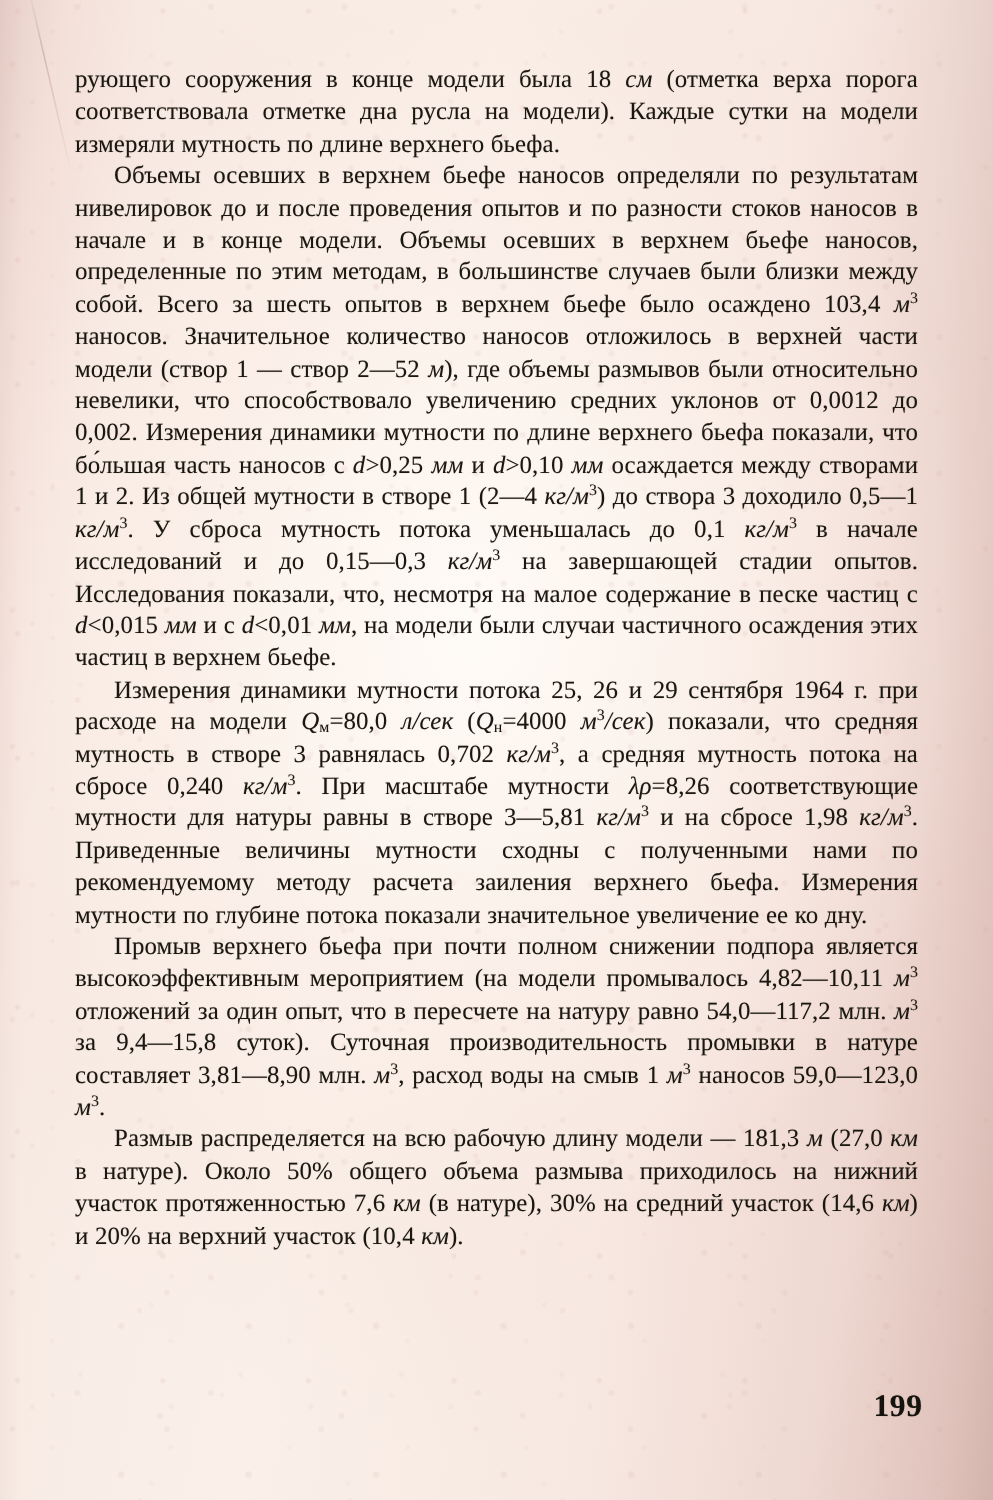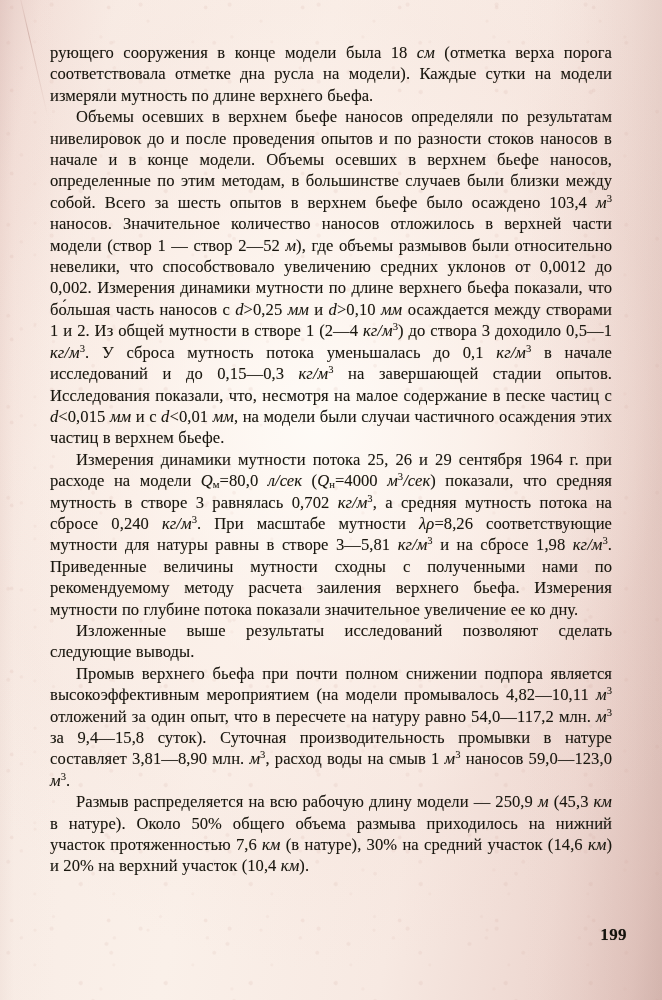--- a/index.html
+++ b/index.html
@@ -121,42 +121,41 @@
   sub {
     font-size: 0.64em;
     line-height: 0;
     vertical-align: -0.22em;
     font-style: normal;
   }
 
   
   #folio {
     position: absolute;
-    right: 35px;
+    right: 47px;
     top: 925px;
-    font-size: 17px;
+    font-size: 21px;
     font-weight: bold;
     color: #14130d;
     letter-spacing: 0.4px;
     text-shadow: 0 0 0.7px rgba(35,28,20,0.40);
   }
 </style>
 </head>
 <body>
 
 <div id="page">
 
   <div id="grain"></div>
   <div id="banding"></div>
   <div id="scratch"></div>
 
   <div id="textblock">
     <p class="para noindent"><span>рующего сооружения в конце модели была 18 </span><i>см</i><span> (отметка верха порога соответствовала отметке дна русла на модели). Каждые сутки на модели измеряли мутность по длине верхнего бьефа.</span></p>
     <p class="para"><span>Объемы осевших в верхнем бьефе наносов определяли по результатам нивелировок до и после проведения опытов и по разности стоков наносов в начале и в конце модели. Объемы осевших в верхнем бьефе наносов, определенные по этим методам, в большинстве случаев были близки между собой. Всего за шесть опытов в верхнем бьефе было осаждено 103,4 </span><i>м</i><sup>3</sup><span> наносов. Значительное количество наносов отложилось в верхней части модели (створ 1 — створ 2—52 </span><i>м</i><span>), где объемы размывов были относительно невелики, что способствовало увеличению средних уклонов от 0,0012 до 0,002. Измерения динамики мутности по длине верхнего бьефа показали, что бо́льшая часть наносов с </span><i>d</i><span>&gt;0,25 </span><i>мм</i><span> и </span><i>d</i><span>&gt;0,10 </span><i>мм</i><span> осаждается между створами 1 и 2. Из общей мутности в створе 1 (2—4 </span><i>кг/м</i><sup>3</sup><span>) до створа 3 доходило 0,5—1 </span><i>кг/м</i><sup>3</sup><span>. У сброса мутность потока уменьшалась до 0,1 </span><i>кг/м</i><sup>3</sup><span> в начале исследований и до 0,15—0,3 </span><i>кг/м</i><sup>3</sup><span> на завершающей стадии опытов. Исследования показали, что, несмотря на малое содержание в песке частиц с </span><i>d</i><span>&lt;0,015 </span><i>мм</i><span> и с </span><i>d</i><span>&lt;0,01 </span><i>мм</i><span>, на модели были случаи частичного осаждения этих частиц в верхнем бьефе.</span></p>
     <p class="para"><span>Измерения динамики мутности потока 25, 26 и 29 сентября 1964 г. при расходе на модели </span><i>Q</i><sub>м</sub><span>=80,0 </span><i>л/сек</i><span> (</span><i>Q</i><sub>н</sub><span>=4000 </span><i>м</i><sup>3</sup><i>/сек</i><span>) показали, что средняя мутность в створе 3 равнялась 0,702 </span><i>кг/м</i><sup>3</sup><span>, а средняя мутность потока на сбросе 0,240 </span><i>кг/м</i><sup>3</sup><span>. При масштабе мутности </span><i>λρ</i><span>=8,26 соответствующие мутности для натуры равны в створе 3—5,81 </span><i>кг/м</i><sup>3</sup><span> и на сбросе 1,98 </span><i>кг/м</i><sup>3</sup><span>. Приведенные величины мутности сходны с полученными нами по рекомендуемому методу расчета заиления верхнего бьефа. Измерения мутности по глубине потока показали значительное увеличение ее ко дну.</span></p>
-    <p class="para"><span>Изложенные выше результаты исследований позволяют сделать следующие выводы.</span></p>
     <p class="para"><span>Промыв верхнего бьефа при почти полном снижении подпора является высокоэффективным мероприятием (на модели промывалось 4,82—10,11 </span><i>м</i><sup>3</sup><span> отложений за один опыт, что в пересчете на натуру равно 54,0—117,2 млн. </span><i>м</i><sup>3</sup><span> за 9,4—15,8 суток). Суточная производительность промывки в натуре составляет 3,81—8,90 млн. </span><i>м</i><sup>3</sup><span>, расход воды на смыв 1 </span><i>м</i><sup>3</sup><span> наносов 59,0—123,0 </span><i>м</i><sup>3</sup><span>.</span></p>
-    <p class="para"><span>Размыв распределяется на всю рабочую длину модели — 250,9 </span><i>м</i><span> (45,3 </span><i>км</i><span> в натуре). Около 50% общего объема размыва приходилось на нижний участок протяженностью 7,6 </span><i>км</i><span> (в натуре), 30% на средний участок (14,6 </span><i>км</i><span>) и 20% на верхний участок (10,4 </span><i>км</i><span>).</span></p>
+    <p class="para"><span>Размыв распределяется на всю рабочую длину модели — 181,3 </span><i>м</i><span> (27,0 </span><i>км</i><span> в натуре). Около 50% общего объема размыва приходилось на нижний участок протяженностью 7,6 </span><i>км</i><span> (в натуре), 30% на средний участок (14,6 </span><i>км</i><span>) и 20% на верхний участок (10,4 </span><i>км</i><span>).</span></p>
   </div>
 
   <div id="folio">199</div>
 
 </div>
 
 </body></html>

